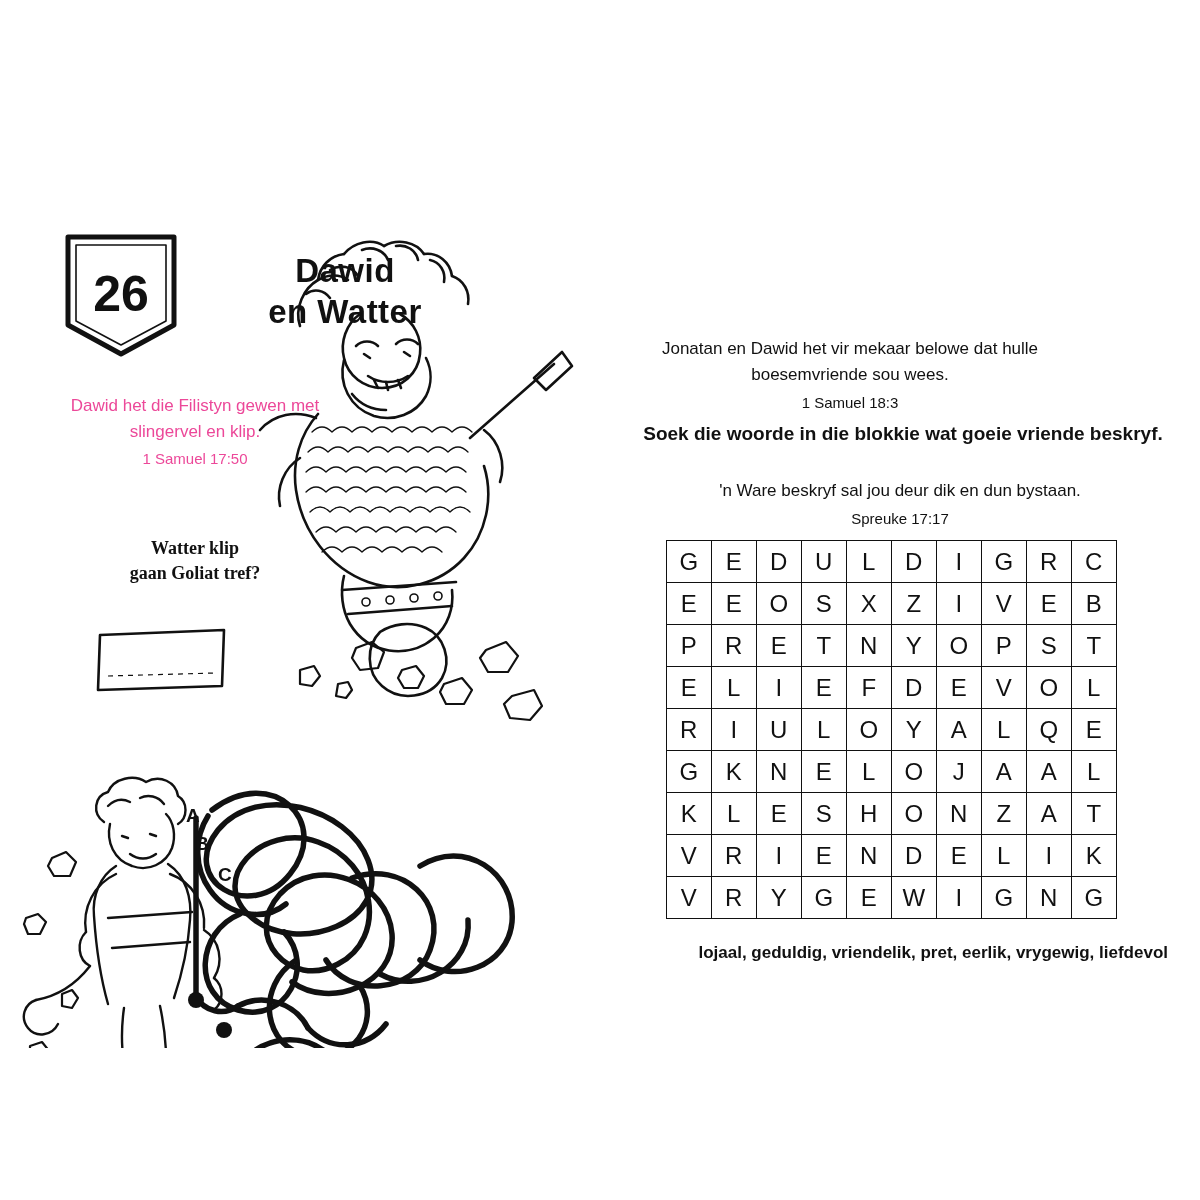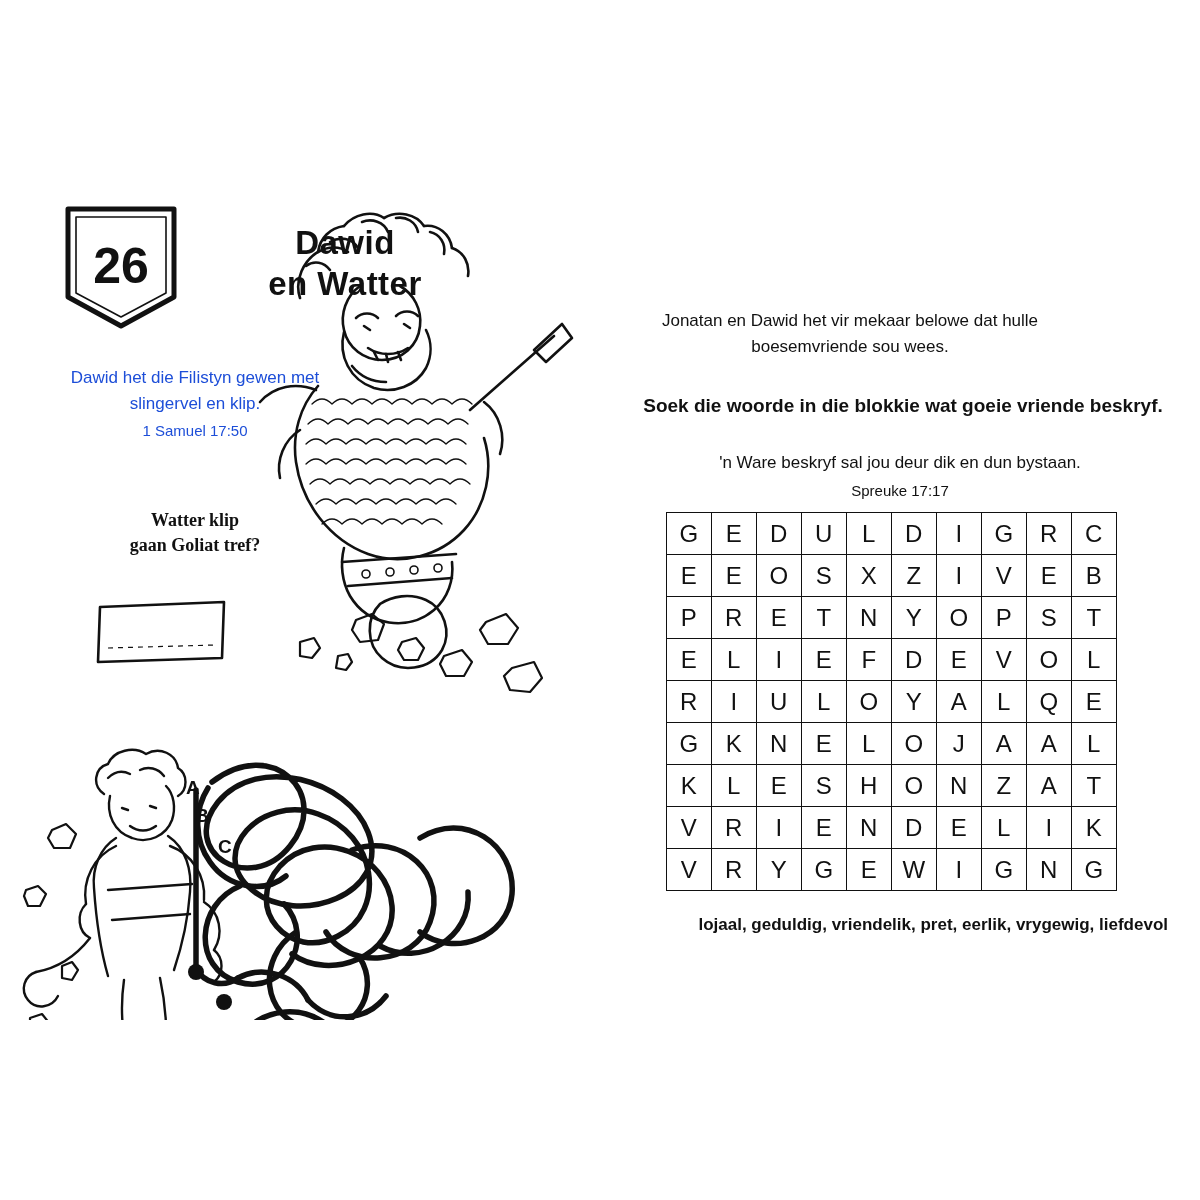--- a/index.html
+++ b/index.html
@@ -17,20 +17,21 @@
   }
   #page {
     position: absolute;
     inset: 0;
     display: flex;
   }
   .page-half {
     position: relative;
     width: 600px;
     height: 928px;
+    margin-top: 28px;
   }
 
   
   .badge-left {
     position: absolute;
     left: 62px;
     top: 205px;
     width: 118px;
     height: 125px;
   }
@@ -50,21 +51,21 @@
   }
 
   .verse-left {
     position: absolute;
     left: 70px;
     top: 365px;
     width: 250px;
     text-align: center;
     font-size: 17px;
     line-height: 1.5;
-    color: #1d4ed8;
+    color: #ec4899;
   }
   .verse-ref {
     display: block;
     font-size: 15px;
     margin-top: 4px;
   }
 
   .question-left {
     position: absolute;
     left: 95px;
@@ -366,20 +367,21 @@
     <div class="maze-label lbl-b">B</div>
     <div class="maze-label lbl-c">C</div>
   </div>
 
   <div class="page-half">
 
 
 
     <div class="intro-right">
       <span>Jonatan en Dawid het vir mekaar belowe dat hulle boesemvriende sou wees.</span>
+      <span class="verse-ref">1 Samuel 18:3</span>
     </div>
 
     <div class="instruction-right">Soek die woorde in die blokkie wat goeie vriende beskryf.</div>
 
     <div class="proverb-right">
       <span>'n Ware beskryf sal jou deur dik en dun bystaan.</span>
       <span class="verse-ref">Spreuke 17:17</span>
     </div>
 
     <div class="grid-wrap">

